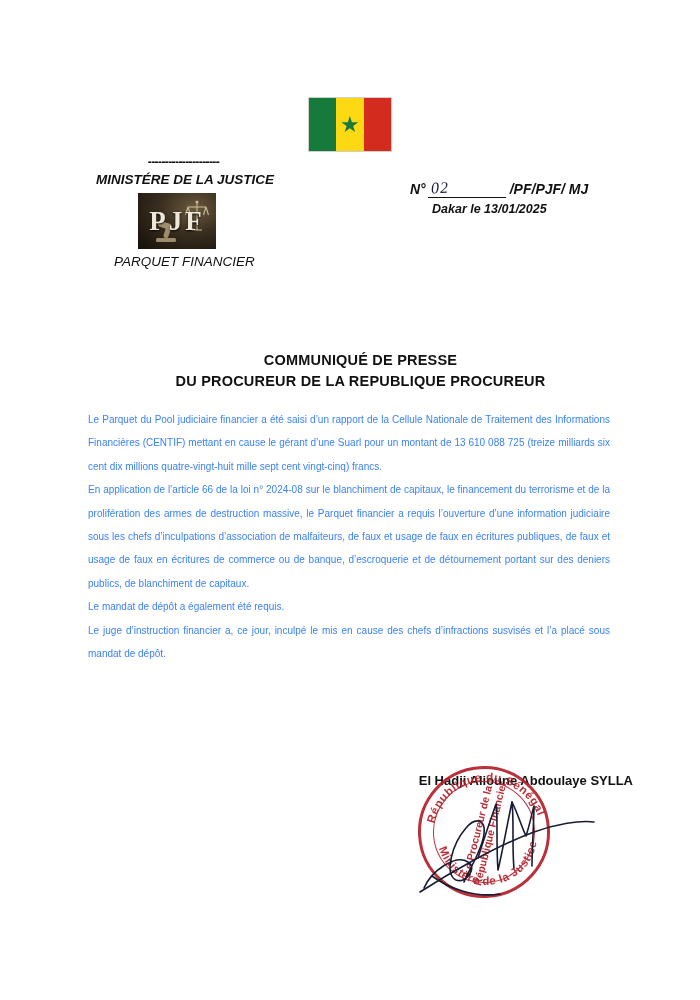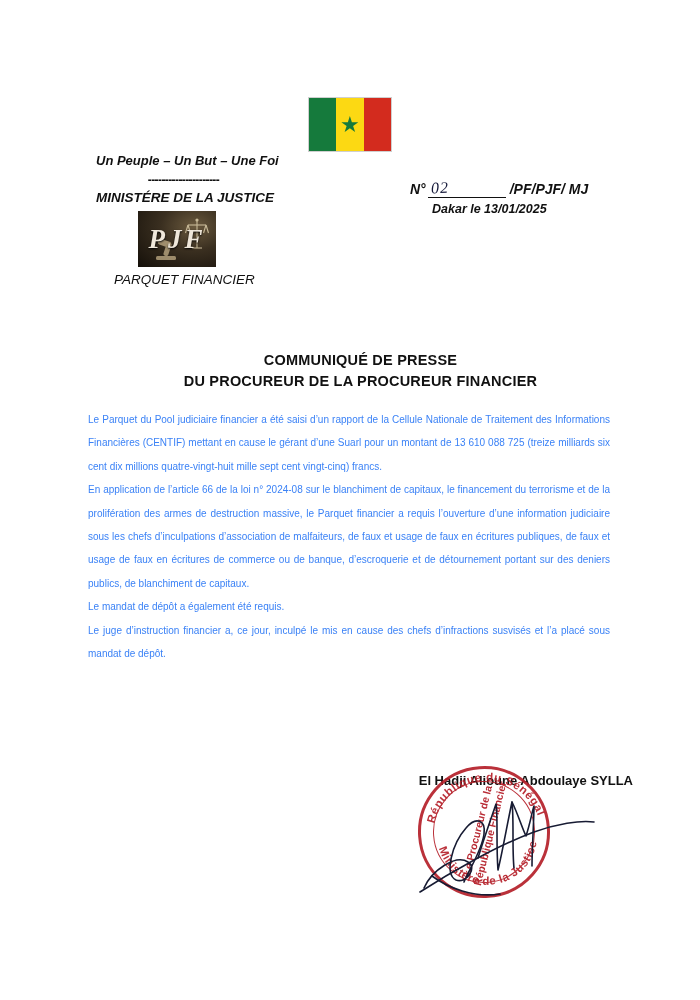--- a/index.html
+++ b/index.html
@@ -92,21 +92,20 @@
   
   #emblem {
     position: relative;
     width: 78px;
     height: 56px;
     margin: 4px 0 0 42px;
     background:
       radial-gradient(ellipse at 72% 28%, #6b5a3e 0%, #3a2f20 42%, #140f09 100%),
       linear-gradient(160deg, #241d13 0%, #0a0805 100%);
     overflow: hidden;
-    font-style: italic;
   }
   #emblem .em-scales {
     position: absolute;
     right: 6px; top: 6px;
     width: 26px; height: 34px;
     opacity: .85;
   }
   #emblem .em-gavel {
     position: absolute;
     left: 16px; bottom: 3px;
@@ -315,21 +314,20 @@
     <div id="flag">
       <div class="flag-band flag-green"></div>
       <div class="flag-band flag-yellow">
         <span id="flag-star">★</span>
       </div>
       <div class="flag-band flag-red"></div>
     </div>
   </div>
 
   <div id="header-left">
-    <div class="hl-motto">Un Peuple – Un But – Une Foi</div>
     <div id="hl-dashes">---------------------</div>
     <div id="hl-ministry">MINISTÉRE DE LA JUSTICE</div>
 
     <div id="emblem">
       <svg class="em-scales" viewBox="0 0 26 34">
         <g stroke="#d9cba8" stroke-width="1.1" fill="none">
           <line x1="13" y1="3" x2="13" y2="31"></line>
           <line x1="4" y1="8" x2="22" y2="8"></line>
           <line x1="4" y1="8" x2="1.5" y2="16"></line>
           <line x1="4" y1="8" x2="6.5" y2="16"></line>
@@ -358,21 +356,21 @@
       <span id="ref-number-slot">
         <span id="ref-number">02</span>
       </span>
       <span id="ref-suffix">/PF/PJF/ MJ</span>
     </div>
     <div id="ref-date">Dakar le 13/01/2025</div>
   </div>
 
   <div id="doc-title">
     <div class="t-line">COMMUNIQUÉ DE PRESSE</div>
-    <div class="t-line">DU PROCUREUR DE LA PROCUREUR FINANCIER</div>
+    <div class="t-line">DU PROCUREUR DE LA REPUBLIQUE PROCUREUR</div>
   </div>
 
   <div id="body-text">
     <p>Le Parquet du Pool judiciaire financier a été saisi d’un rapport de la Cellule Nationale de Traitement des Informations Financières (CENTIF) mettant en cause le gérant d’une Suarl pour un montant de 13 610 088 725 (treize milliards six cent dix millions quatre-vingt-huit mille sept cent vingt-cinq) francs.</p>
     <p>En application de l’article 66 de la loi n° 2024-08 sur le blanchiment de capitaux, le financement du terrorisme et de la prolifération des armes de destruction massive, le Parquet financier a requis l’ouverture d’une information judiciaire sous les chefs d’inculpations d’association de malfaiteurs, de faux et usage de faux en écritures publiques, de faux et usage de faux en écritures de commerce ou de banque, d’escroquerie et de détournement portant sur des deniers publics, de blanchiment de capitaux.</p>
     <p>Le mandat de dépôt a également été requis.</p>
     <p>Le juge d’instruction financier a, ce jour, inculpé le mis en cause des chefs d’infractions susvisés et l’a placé sous mandat de dépôt.</p>
   </div>
 
   <div id="sign-name">El Hadji Alioune Abdoulaye SYLLA</div>

